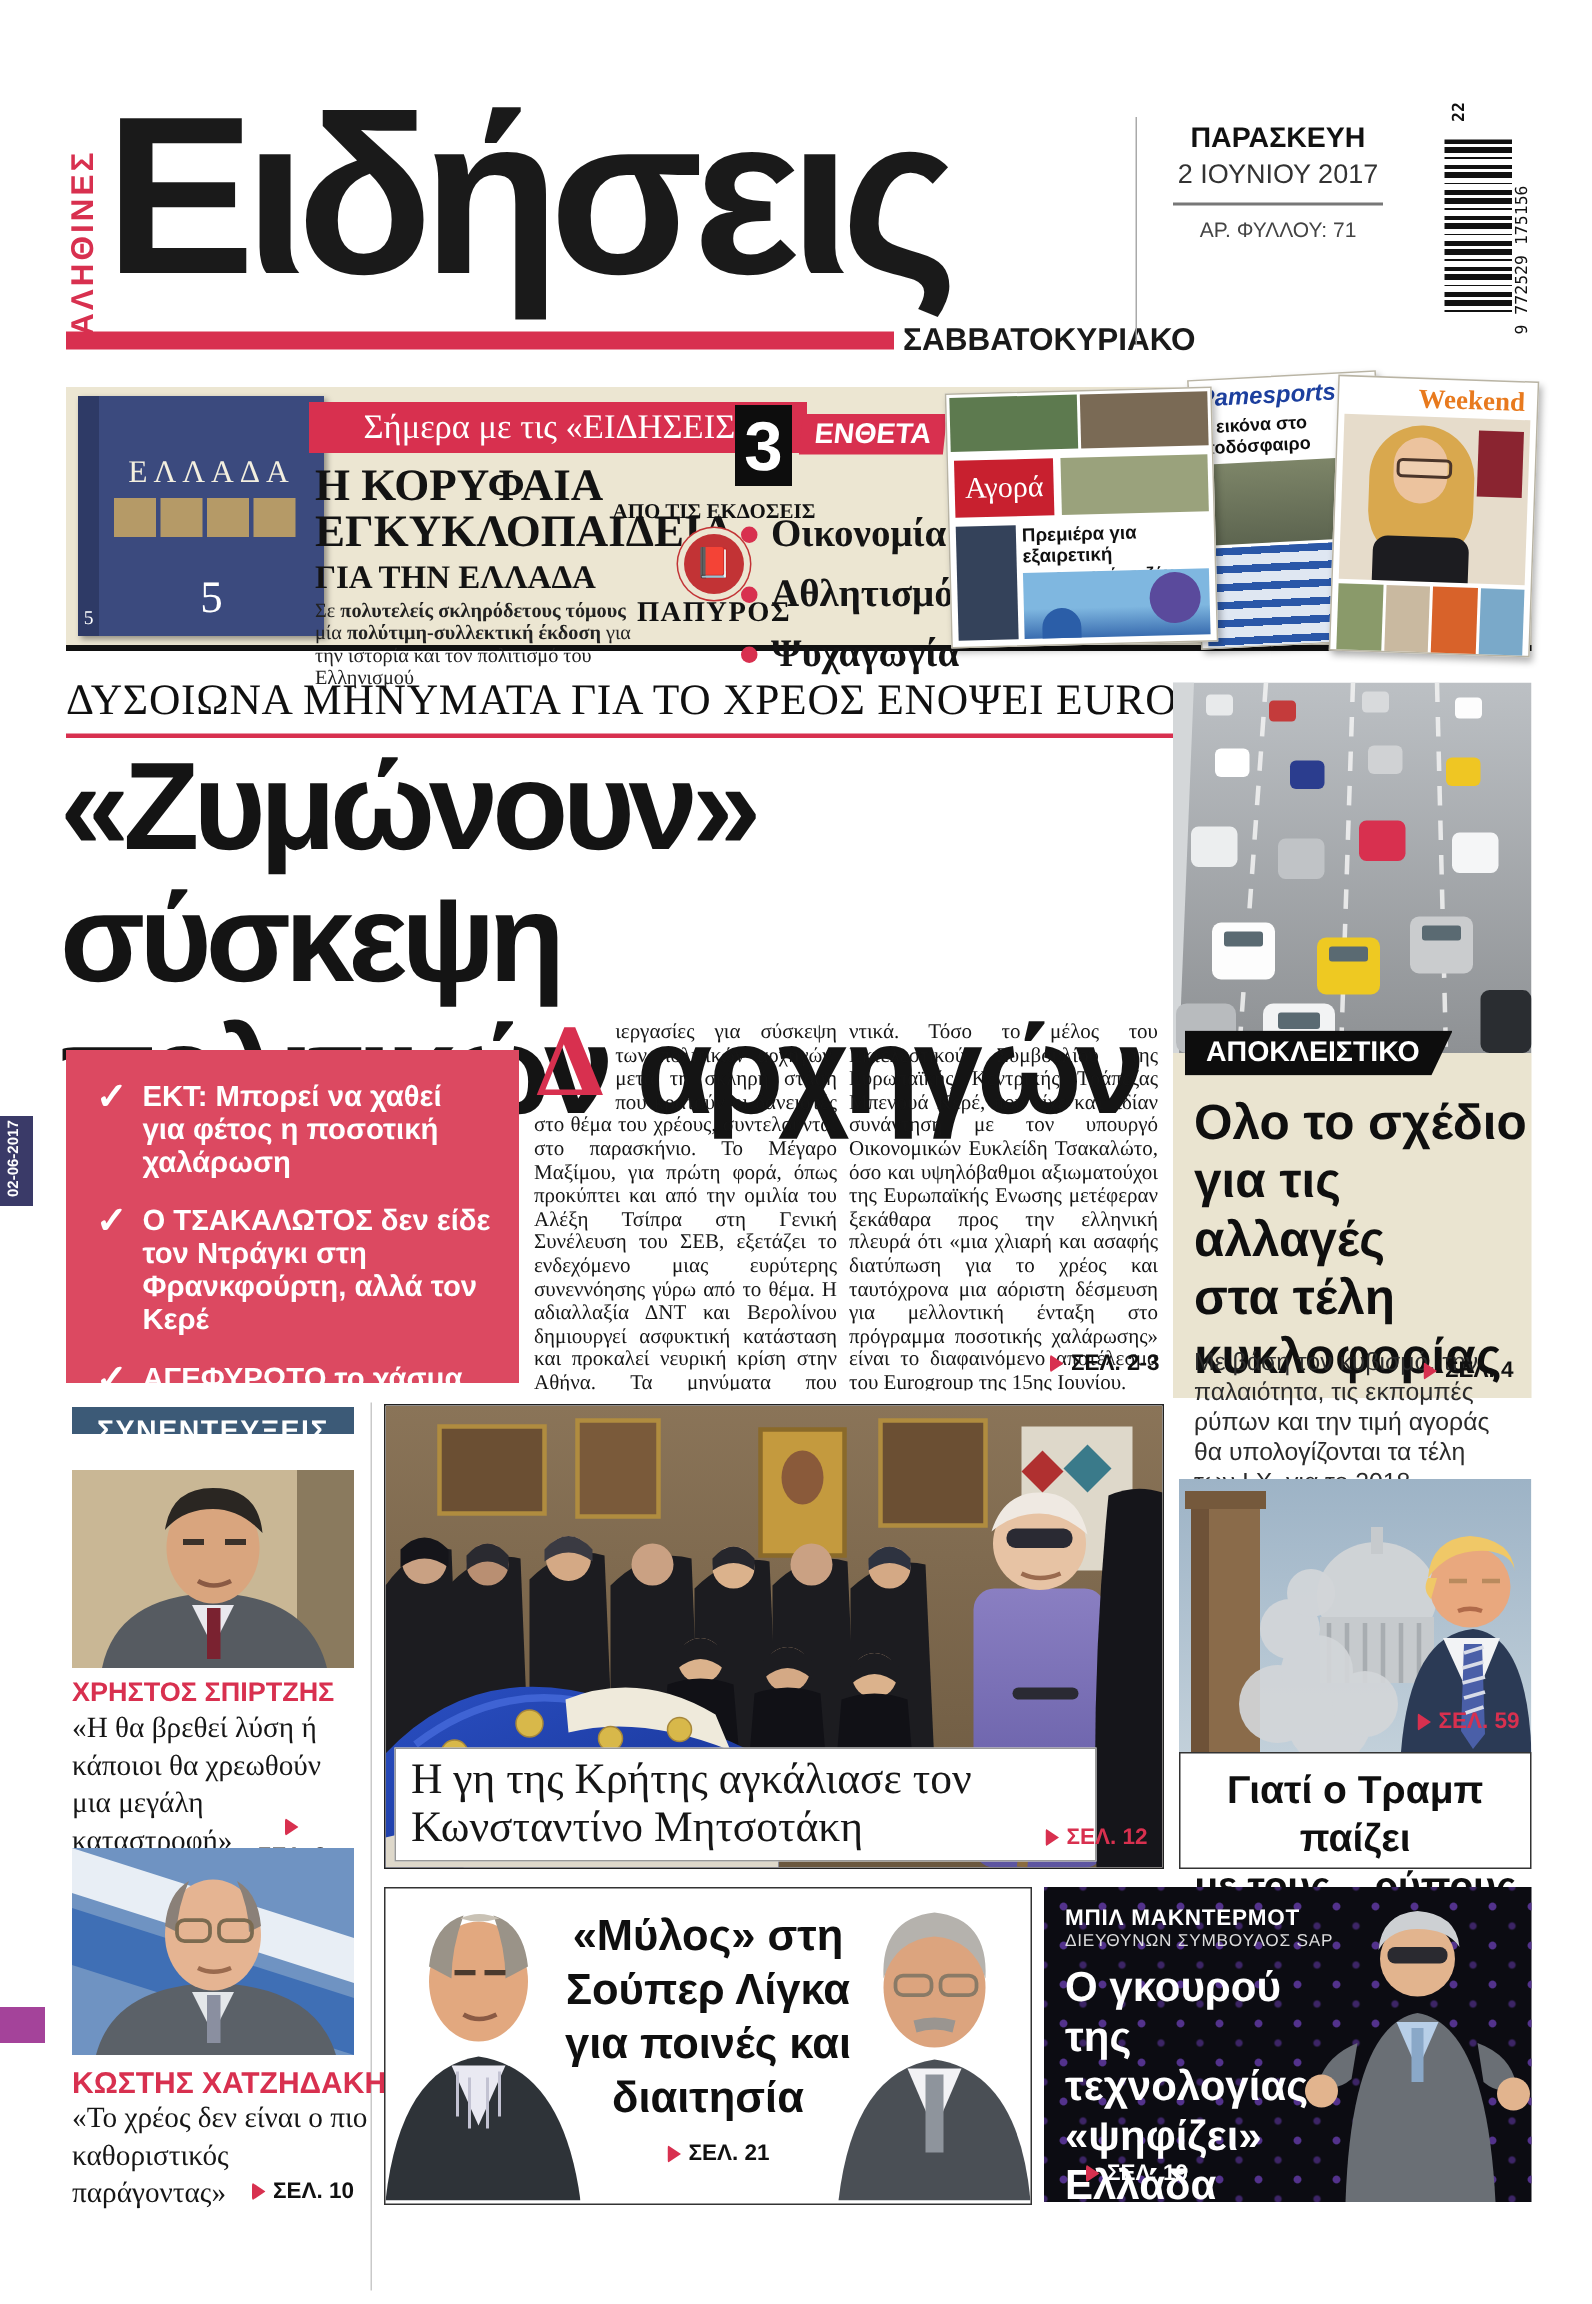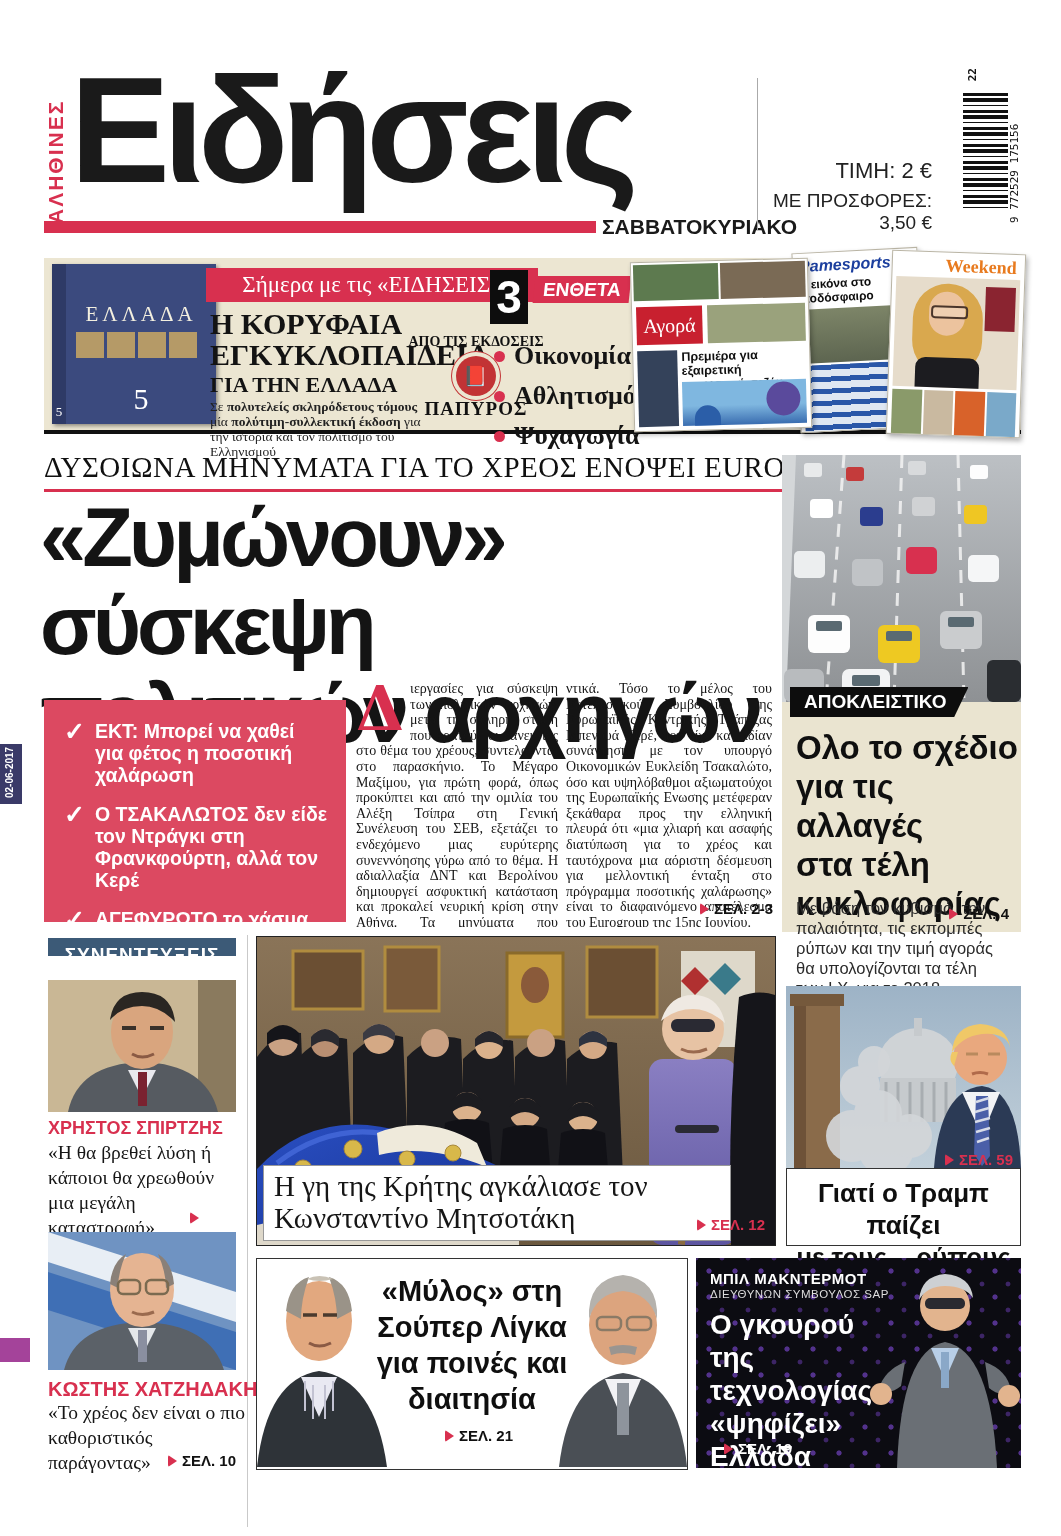--- a/index.html
+++ b/index.html
@@ -140,21 +140,21 @@
   #pref12{right:10px;bottom:12px;left:auto;}
 
   #league{left:256px;top:1258px;width:430px;height:210px;background:#fff;border:1px solid #333;}
   #league-head{position:absolute;left:115px;top:14px;width:200px;text-align:center;font-weight:bold;
     font-size:29px;line-height:36px;color:#0f0f0f;z-index:3;}
   #pref21{left:188px;top:168px;}
   #lg-left{position:absolute;left:0;top:0;}
   #lg-right{position:absolute;right:0;top:0;}
 
   #trump-photo{left:786px;top:986px;width:235px;height:182px;overflow:hidden;}
-  #pref59{right:8px;bottom:0;left:auto;}
+  #pref59{right:8px;bottom:12px;left:auto;}
   #trump-headbox{left:786px;top:1168px;width:235px;height:78px;background:#fff;border:1px solid #333;
     text-align:center;font-weight:bold;font-size:26px;line-height:32px;color:#0f0f0f;padding-top:8px;box-sizing:border-box;}
 
   #tech{left:696px;top:1258px;width:325px;height:210px;background:#0c0c12;overflow:hidden;
     background-image:radial-gradient(#53328c 2.2px,transparent 3px),radial-gradient(#3d2566 2px,transparent 2.8px);
     background-size:26px 26px,26px 26px;background-position:0 0,13px 13px;color:#fff;}
   #tech-name{position:absolute;left:14px;top:12px;font-size:15px;font-weight:bold;letter-spacing:.5px;}
   #tech-title{position:absolute;left:14px;top:30px;font-size:11.5px;color:#ddd;letter-spacing:.5px;}
   #tech-head{position:absolute;left:14px;top:50px;width:170px;font-weight:bold;font-size:28px;line-height:33px;}
   #pref19{left:28px;top:182px;}
@@ -168,23 +168,25 @@
 </head>
 <body>
 
 <div id="page">
 
   <div class="abs" id="vert-brand">ΑΛΗΘΙΝΕΣ</div>
   <div class="abs" id="logo">Ειδήσεις</div>
   <div class="abs" id="red-bar"></div>
   <div class="abs" id="edition">ΣΑΒΒΑΤΟΚΥΡΙΑΚΟ</div>
   <div class="abs" id="mast-divider"></div>
-  <div class="abs" id="price-block">
-    <div class="p1">ΤΙΜΗ: 2 €</div>
-    <div class="p2">ΜΕ ΠΡΟΣΦΟΡΕΣ: 3,50 €</div>
+  <div class="abs" id="date-block">
+    <div class="day">ΠΑΡΑΣΚΕΥΗ</div>
+    <div class="date">2 ΙΟΥΝΙΟΥ 2017</div>
+    <div class="rule"></div>
+    <div class="issue">ΑΡ. ΦΥΛΛΟΥ: 71</div>
   </div>
   <div class="abs" id="barcode"></div>
   <div class="abs" id="barcode-num">9 772529 175156</div>
   <div class="abs" id="barcode-top">22</div>
 
   <div class="abs" id="promo">
     <div class="abs" id="book">
       <div class="btitle">ΕΛΛΑΔΑ</div>
       <div class="thumbs">
           <div></div>

